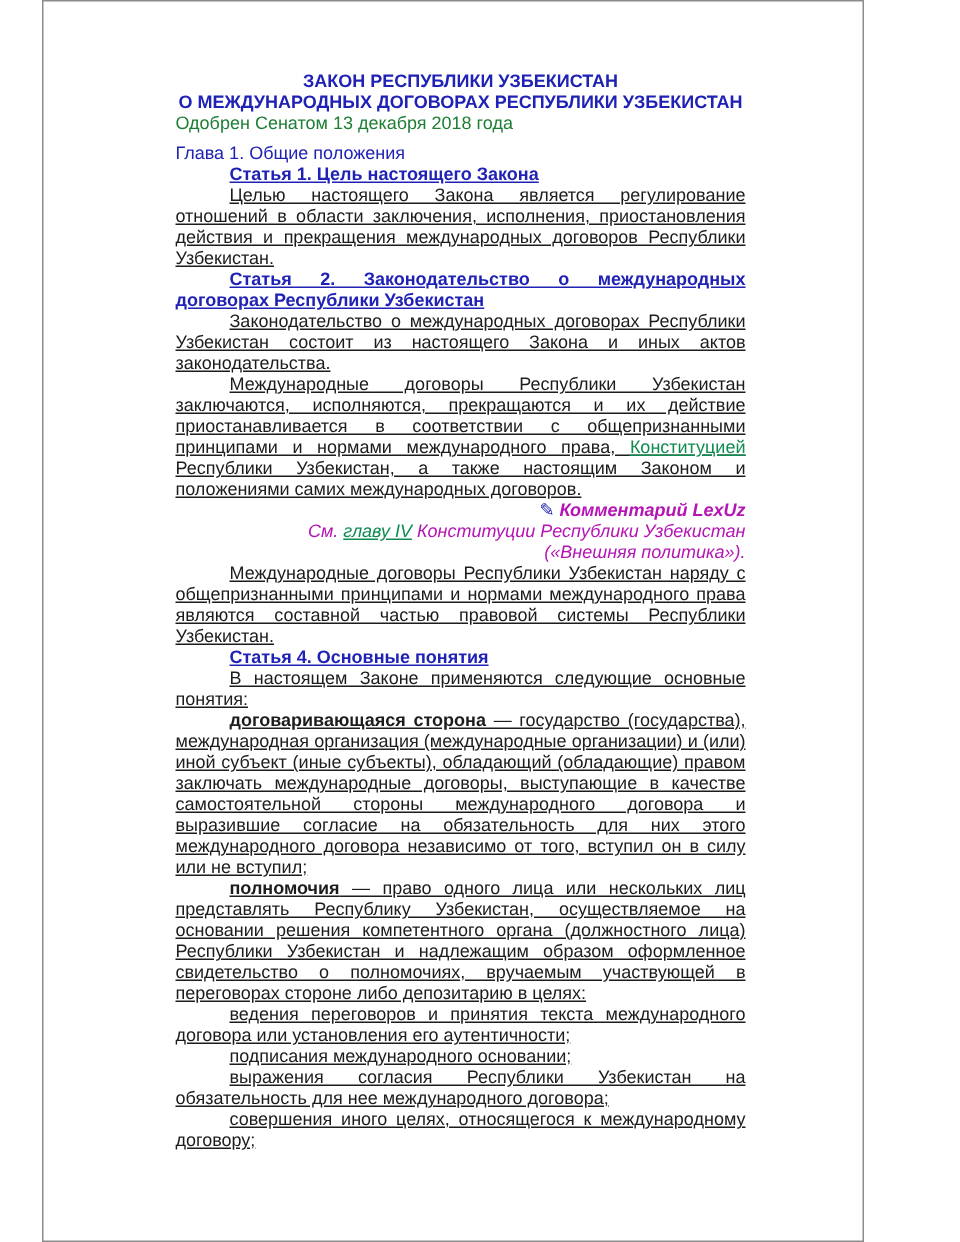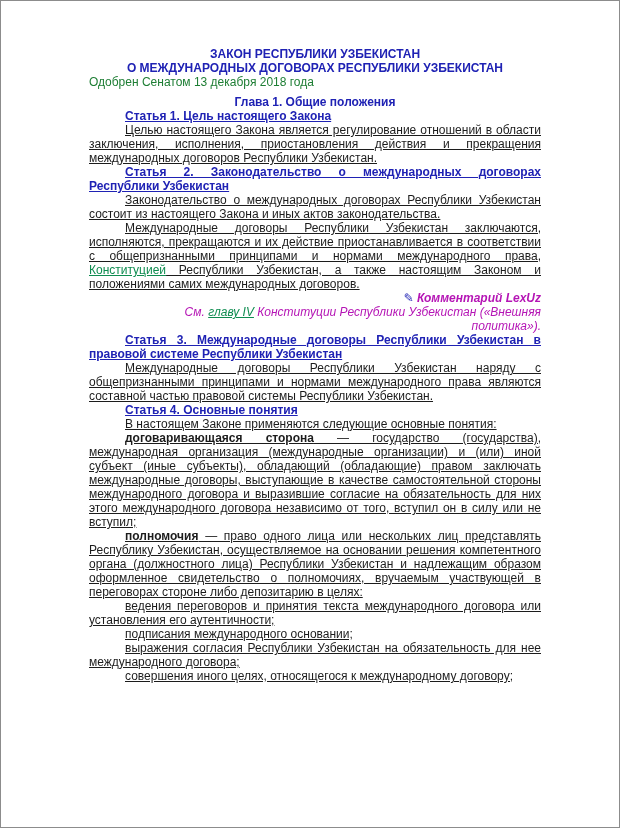--- a/index.html
+++ b/index.html
@@ -7,47 +7,47 @@
     --heading_blue:#1f22b4;
     --green:#1e7e34;
     --link_green:#0e8c50;
     --magenta:#b515b5;
     --text:#1c1c1c;
     --page_bg:#ffffff;
     --border:#8c8c8c;
   }
   html,body{margin:0;padding:0;background:#fff;}
   .page{
-    width:620px;
+    width:548px;
     min-height:828px;
     box-sizing:border-box;
     background:var(--page_bg);
     border:1px solid var(--border);
     font-family:"Liberation Sans","DejaVu Sans",sans-serif;
     font-size:12px;
     line-height:14px;
     color:var(--text);
+    margin-left:28px;
   }
   .doc{
     box-sizing:border-box;
     padding:46px 78px 24px 88px;
   }
   p{margin:0;text-decoration:underline;}
   .title{
     color:var(--title_blue);
     font-weight:bold;
     text-align:center;
   }
   .green{
     color:var(--green);
   }
   .chapter{
     color:var(--heading_blue);
-    font-weight:bold;
-    text-align:center;
+    font-weight:normal;
   }
   .heading{
     color:var(--heading_blue);
     font-weight:bold;
     text-align:justify;
     text-indent:36px;
   }
   .body{
     text-align:justify;
     text-indent:36px;
@@ -93,21 +93,20 @@
 
     <p class="heading">Статья 2. Законодательство о международных договорах Республики Узбекистан</p>
     <p class="body">Законодательство о международных договорах Республики Узбекистан состоит из настоящего Закона и иных актов законодательства.</p>
     <p class="body"><span>Международные договоры Республики Узбекистан заключаются, исполняются, прекращаются и их действие приостанавливается в соответствии с общепризнанными принципами и нормами международного права, </span><a class="lex-link">Конституцией</a><span> Республики Узбекистан, а также настоящим Законом и положениями самих международных договоров.</span></p>
 
     <div class="comment">
       <div><span class="comment-icon">✎</span> <span class="comment-label">Комментарий LexUz</span></div>
       <div><span>См. </span><a class="lex-link">главу IV</a><span> Конституции Республики Узбекистан («Внешняя политика»).</span></div>
     </div>
 
-    <p class="heading">Статья 3. Международные договоры Республики Узбекистан в правовой системе Республики Узбекистан</p>
     <p class="body">Международные договоры Республики Узбекистан наряду с общепризнанными принципами и нормами международного права являются составной частью правовой системы Республики Узбекистан.</p>
 
     <p class="heading">Статья 4. Основные понятия</p>
     <p class="body">В настоящем Законе применяются следующие основные понятия:</p>
     <p class="body"><b class="term">договаривающаяся сторона</b><span> — государство (государства), международная организация (международные организации) и (или) иной субъект (иные субъекты), обладающий (обладающие) правом заключать международные договоры, выступающие в качестве самостоятельной стороны международного договора и выразившие согласие на обязательность для них этого международного договора независимо от того, вступил он в силу или не вступил;</span></p>
     <p class="body"><b class="term">полномочия</b><span> — право одного лица или нескольких лиц представлять Республику Узбекистан, осуществляемое на основании решения компетентного органа (должностного лица) Республики Узбекистан и надлежащим образом оформленное свидетельство о полномочиях, вручаемым участвующей в переговорах стороне либо депозитарию в целях:</span></p>
     <p class="body">ведения переговоров и принятия текста международного договора или установления его аутентичности;</p>
     <p class="body">подписания международного основании;</p>
     <p class="body">выражения согласия Республики Узбекистан на обязательность для нее международного договора;</p>
     <p class="body">совершения иного целях, относящегося к международному договору;</p>

